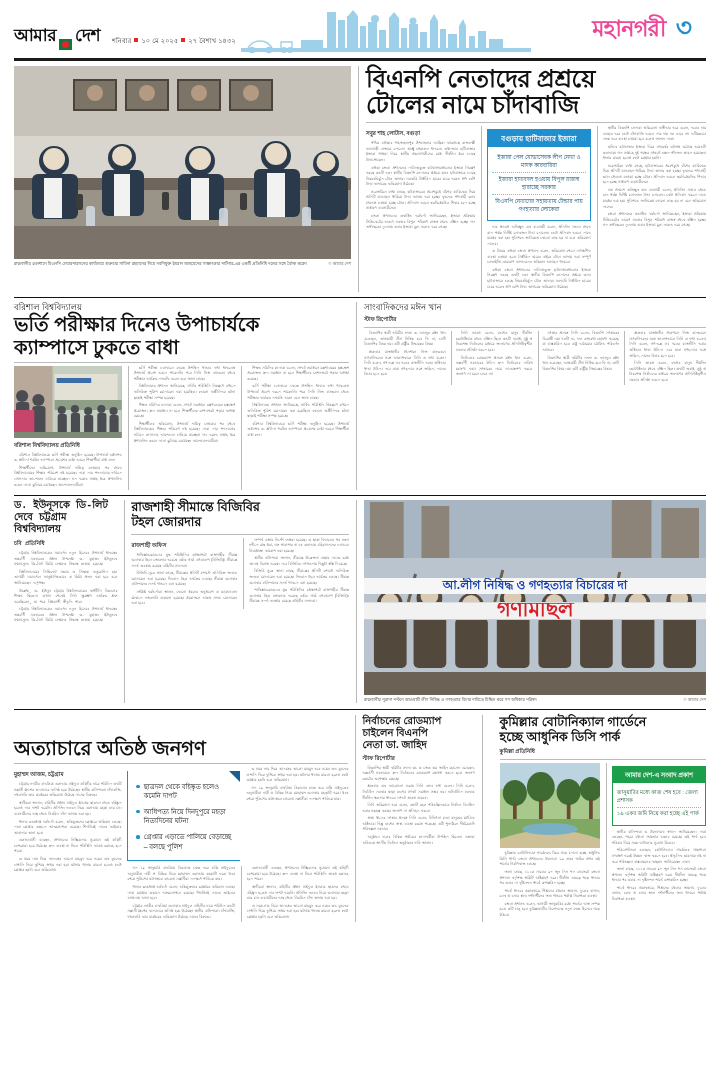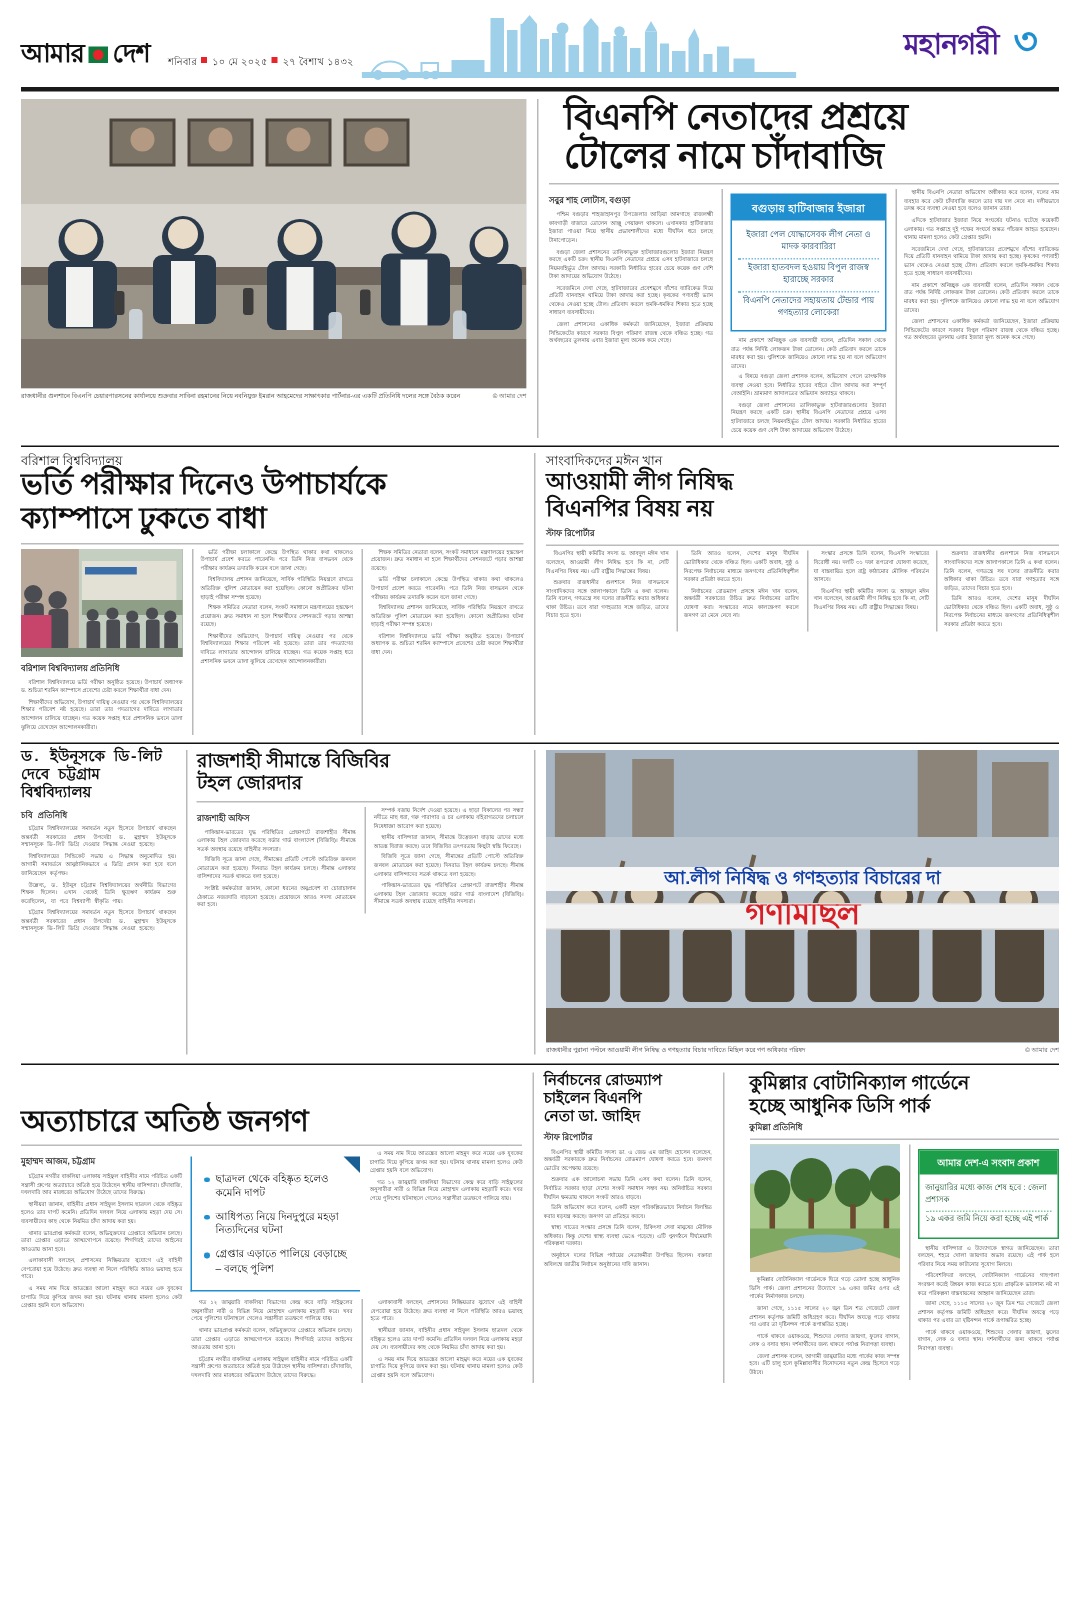--- a/index.html
+++ b/index.html
@@ -8,30 +8,30 @@
     width: 720px; height: 1080px;
     background: #ffffff;
     font-family: "Liberation Sans", "DejaVu Sans", sans-serif;
     color: #111;
     overflow: hidden;
   }
   .page { position: relative; width: 720px; height: 1080px; padding: 0 14px; }
 
   
   .masthead { position: relative; height: 56px; display: flex; align-items: flex-end; }
-  .logo-wrap { display: flex; align-items: center; gap: 3px; padding-bottom: 6px; }
+  .logo-wrap { display: flex; align-items: flex-end; gap: 3px; padding-bottom: 6px; }
   .logo-word { font-weight: bold; font-size: 17px; letter-spacing: -0.5px; color: #111; }
   .logo-flag { width: 13px; height: 11px; background: #0f7a3d; display: inline-block; position: relative; }
   .logo-flag::after { content:""; position:absolute; left:3px; top:2.2px; width:7px; height:7px; background:#e8232a; border-radius:50%; }
   .dateline { font-size: 6.5px; color: #333; padding-bottom: 9px; margin-left: 12px; letter-spacing: .2px; }
   .dot-sep { display:inline-block; width:4px; height:4px; background:#e8232a; margin:0 3px 0 3px; vertical-align: 1px;}
 
   .skyline { position: absolute; right: 175px; bottom: 2px; height: 44px; width: 290px; overflow: hidden; }
   .sec-name { position: absolute; right: 14px; bottom: 5px; display:flex; align-items: baseline; gap: 10px; }
-  .sec-title { font-size: 19px; font-weight: bold; color: #4c1d95; letter-spacing: -0.5px; }
+  .sec-title { font-size: 22px; font-weight: bold; color: #ec4899; letter-spacing: -0.5px; }
   .sec-num { font-size: 25px; font-weight: bold; color: #1f8fd0; }
   .rule-thick { height: 2.5px; background: #1a1a1a; margin-top: 2px; }
 
   
   .col-rule { border-left: 0.6px solid #b9b9b9; }
   .hl { font-weight: bold; color: #111; line-height: 1.12; }
   .kicker { font-size: 8.5px; color: #222; line-height:1.2; margin-bottom: 1px; }
   .byline { font-size: 5.6px; font-weight: bold; color: #333; margin: 3px 0 3px; }
   .body-txt {
     font-size: 3.6px; line-height: 1.55; text-align: justify; color: #3a3a3a;
@@ -44,21 +44,21 @@
   .divider-h { border-top: 0.8px solid #111; }
   .divider-thin { border-top: 0.6px solid #bbb; }
 
   
   .top-sec { display: flex; gap: 7px; padding-top: 5px; }
   .top-left { width: 337px; }
   .top-right { width: 352px; padding-left: 7px; }
 
   .photo-main { width: 337px; height: 193px; }
 
-  .main-hl { font-size: 24px; line-height: 1.1; letter-spacing: -.3px; margin-left: 10px; }
+  .main-hl { font-size: 24px; line-height: 1.1; letter-spacing: -.3px; }
 
   .three-col { display: grid; grid-template-columns: 1fr 1fr 1fr; gap: 6px; }
   .two-col { display: grid; grid-template-columns: 1fr 1fr; gap: 6px; }
   .four-col { display: grid; grid-template-columns: 1fr 1fr 1fr 1fr; gap: 5px; }
 
   
   .factbox { border: 0.8px solid #1f8fd0; margin: 3px 0 4px; }
   .factbox-title {
     background: #1f8fd0; color: #fff; font-size: 7px; font-weight: bold;
     text-align: center; padding: 2.5px 2px; letter-spacing: .2px;
@@ -275,21 +275,21 @@
           </div>
         </div>
       </div>
     </div>
   </div>
 
   <div class="divider-h" style="margin:5px 0 4px;"></div>
 
   <div style="display:flex; gap:7px;">
 
-    <div style="width:337px;font-family:Liberation Serif, serif;">
+    <div style="width:337px;">
       <div class="kicker">বরিশাল বিশ্ববিদ্যালয়</div>
       <h2 class="hl hl-big2">
         <span>ভর্তি পরীক্ষার দিনেও উপাচার্যকে</span><br>
         <span>ক্যাম্পাসে ঢুকতে বাধা</span>
       </h2>
       <div class="divider-thin" style="margin:4px 0 3px;"></div>
 
       <div class="three-col">
         <div>
           <div class="photo ph-campus">
@@ -341,24 +341,20 @@
             <p>ভর্তি পরীক্ষা চলাকালে কেন্দ্রে উপস্থিত থাকার কথা থাকলেও উপাচার্য প্রবেশ করতে পারেননি। পরে তিনি নিজ বাসভবন থেকে পরীক্ষার কার্যক্রম তদারকি করেন বলে জানা গেছে।</p>
             <p>বিশ্ববিদ্যালয় প্রশাসন জানিয়েছে, সার্বিক পরিস্থিতি নিয়ন্ত্রণে রাখতে অতিরিক্ত পুলিশ মোতায়েন করা হয়েছিল। কোনো অপ্রীতিকর ঘটনা ছাড়াই পরীক্ষা সম্পন্ন হয়েছে।</p>
             <p>বরিশাল বিশ্ববিদ্যালয়ে ভর্তি পরীক্ষা অনুষ্ঠিত হয়েছে। উপাচার্য অধ্যাপক ড. শুচিতা শরমিন ক্যাম্পাসে প্রবেশের চেষ্টা করলে শিক্ষার্থীরা বাধা দেন।</p>
           </div>
         </div>
       </div>
     </div>
 
     <div class="col-rule" style="width:352px; padding-left:7px;">
       <div class="kicker">সাংবাদিকদের মঈন খান</div>
-      <h2 class="hl hl-2line">
-        <span>আওয়ামী লীগ নিষিদ্ধ</span><br>
-        <span>বিএনপির বিষয় নয়</span>
-      </h2>
       <div class="byline">স্টাফ রিপোর্টার</div>
       <div class="divider-thin" style="margin:2px 0 3px;"></div>
       <div class="four-col">
         <div class="body-txt">
           <p>বিএনপির স্থায়ী কমিটির সদস্য ড. আবদুল মঈন খান বলেছেন, আওয়ামী লীগ নিষিদ্ধ হবে কি না, সেটি বিএনপির বিষয় নয়। এটি রাষ্ট্রীয় সিদ্ধান্তের বিষয়।</p>
           <p>শুক্রবার রাজধানীর গুলশানে নিজ বাসভবনে সাংবাদিকদের সঙ্গে আলাপকালে তিনি এ কথা বলেন। তিনি বলেন, গণতন্ত্রে সব দলের রাজনীতি করার অধিকার থাকা উচিত। তবে যারা গণহত্যার সঙ্গে জড়িত, তাদের বিচার হতে হবে।</p>
         </div>
         <div class="body-txt col-rule" style="padding-left:4px;">
           <p>তিনি আরও বলেন, দেশের মানুষ দীর্ঘদিন ভোটাধিকার থেকে বঞ্চিত ছিল। একটি অবাধ, সুষ্ঠু ও নিরপেক্ষ নির্বাচনের মাধ্যমে জনগণের প্রতিনিধিত্বশীল সরকার প্রতিষ্ঠা করতে হবে।</p>
           <p>নির্বাচনের রোডম্যাপ প্রসঙ্গে মঈন খান বলেন, অন্তর্বর্তী সরকারের উচিত দ্রুত নির্বাচনের তারিখ ঘোষণা করা। সংস্কারের নামে কালক্ষেপণ করলে জনগণ তা মেনে নেবে না।</p>

